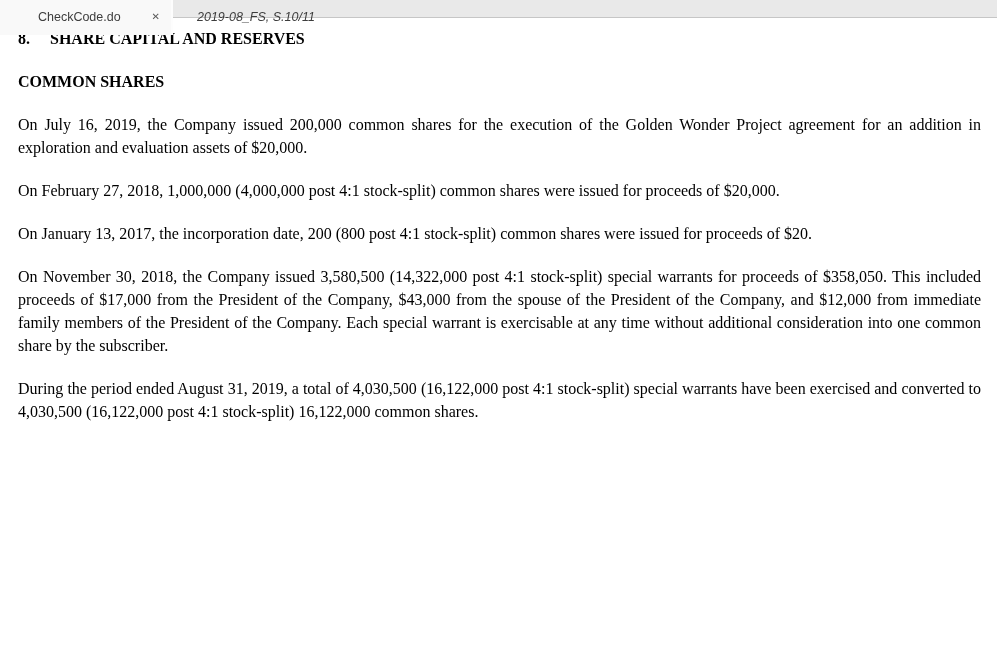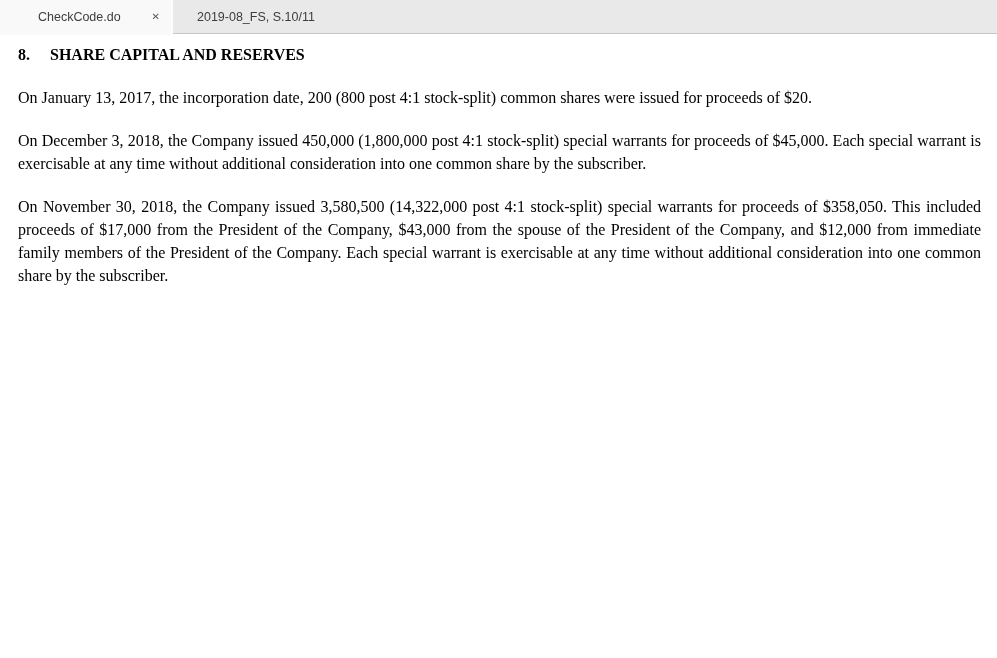--- a/index.html
+++ b/index.html
@@ -2,21 +2,21 @@
 <html><head>
 <meta charset="utf-8">
 <style>
   * { margin: 0; padding: 0; box-sizing: border-box; }
   html, body { width: 997px; height: 658px; overflow: hidden; background: #ffffff; }
 
   
   .tabbar {
     position: relative;
     width: 997px;
-    height: 34px;
+    height: 18px;
     background: #e9e9e9;
     border-bottom: 1px solid #c6c6c6;
     font-family: "Liberation Sans", "DejaVu Sans", sans-serif;
     display: flex;
     align-items: stretch;
   }
   .tab {
     display: flex;
     align-items: center;
     font-size: 12.5px;
@@ -39,20 +39,21 @@
     flex: none;
     font-size: 10px;
     color: #5a5a5a;
     padding: 2px 3px;
     line-height: 1;
     cursor: pointer;
   }
   .tab.inactive {
     padding: 0 14px 0 24px;
     height: 33px;
+    font-style: italic;
   }
 
   
   .doc {
     width: 997px;
     height: 624px;
     background: #ffffff;
     padding: 9px 16px 0 18px;
     font-family: "Liberation Serif", "DejaVu Serif", serif;
     font-size: 16px;
@@ -83,17 +84,20 @@
   <div class="tab inactive">
     <span class="tab-label">2019-08_FS, S.10/11</span>
   </div>
 </div>
 
 <div class="doc">
   <h1>
     <span class="sec-num">8.</span><span>SHARE CAPITAL AND RESERVES</span>
   </h1>
 
+  <h2>COMMON SHARES</h2>
+  <p>On July 16, 2019, the Company issued 200,000 common shares for the execution of the Golden Wonder Project agreement for an addition in exploration and evaluation assets of $20,000.</p>
+  <p>On February 27, 2018, 1,000,000 (4,000,000 post 4:1 stock-split) common shares were issued for proceeds of $20,000.</p>
   <p>On January 13, 2017, the incorporation date, 200 (800 post 4:1 stock-split) common shares were issued for proceeds of $20.</p>
 
-  <p>On December 3, 2018, the Company issued 450,000 (1,800,000 post 4:1 stock-split) special warrants for proceeds of $45,000. Each special warrant is exercisable at any time without additional consideration into one common share by the subscriber.</p>
   <p>On November 30, 2018, the Company issued 3,580,500 (14,322,000 post 4:1 stock-split) special warrants for proceeds of $358,050. This included proceeds of $17,000 from the President of the Company, $43,000 from the spouse of the President of the Company, and $12,000 from immediate family members of the President of the Company. Each special warrant is exercisable at any time without additional consideration into one common share by the subscriber.</p>
+  <p>During the period ended August 31, 2019, a total of 4,030,500 (16,122,000 post 4:1 stock-split) special warrants have been exercised and converted to 4,030,500 (16,122,000 post 4:1 stock-split) 16,122,000 common shares.</p>
 </div>
 
 </body></html>

